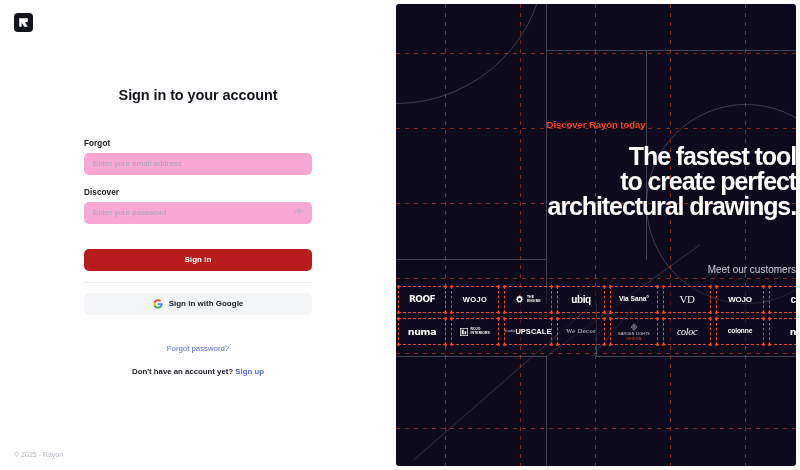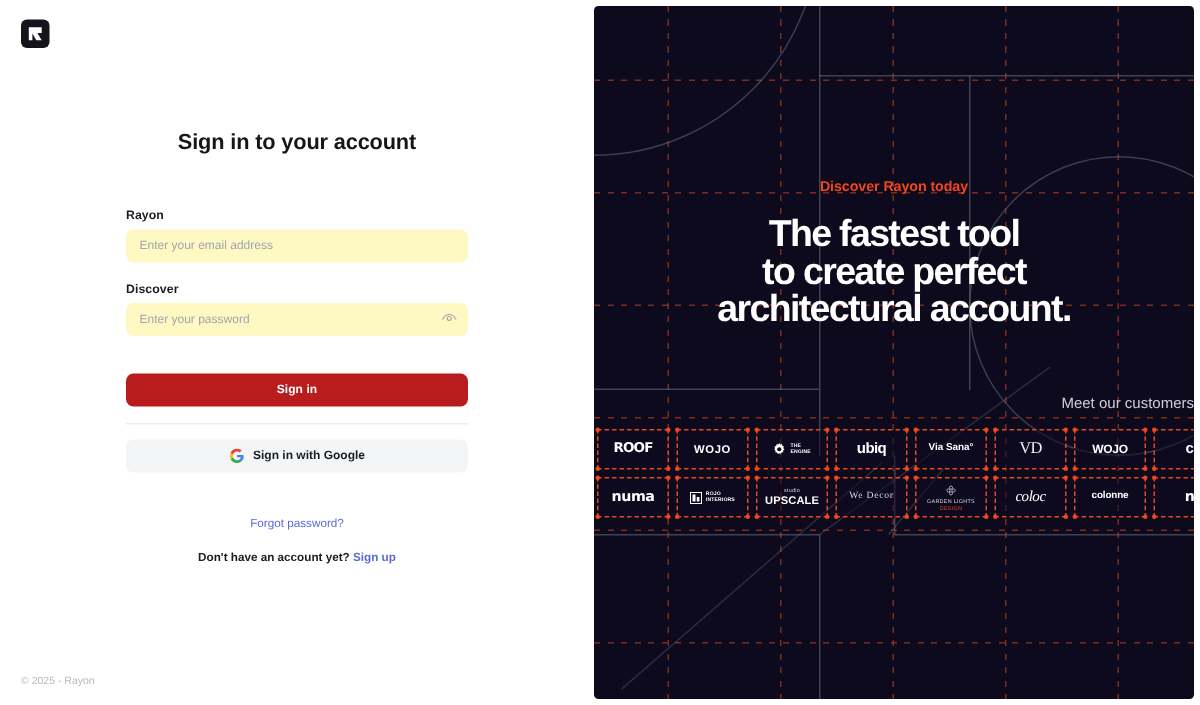--- a/index.html
+++ b/index.html
@@ -36,21 +36,21 @@
     text-align:center; letter-spacing:-0.1px;
     margin-bottom:36px;
   }
 
   .field-label{
     font-size:8.2px; font-weight:bold; color:#1c1d24;
     margin-bottom:5px; letter-spacing:0.05px;
   }
   .input-shell{
     position:relative; width:228px; height:22px;
-    background:#fef9c3; border-radius:5px;
+    background:#f9a8d4; border-radius:5px;
     display:flex; align-items:center;
   }
   .input-shell input{
     width:100%; height:100%; border:0; outline:0;
     background:transparent; padding:0 9px;
     font-family:"Liberation Sans", sans-serif;
     font-size:8px; color:#1c1d24;
   }
   .input-shell input::placeholder{ color:#a2a5ad; }
   .input-shell.has-icon input{ padding-right:26px; }
@@ -123,21 +123,21 @@
     position:absolute; height:1px; background:#6e6f82; opacity:.33;
     transform-origin:0 0;
   }
 
   .hero-content{ position:relative; z-index:4; }
   .eyebrow{
     position:absolute; top:115px; left:0; width:400px; text-align:center;
     font-size:9.5px; font-weight:bold; color:#f4451c; letter-spacing:-0.05px;
   }
   .headline{
-    position:absolute; top:140px; left:0; width:400px; text-align:center;
+    position:absolute; top:140px; left:0; width:400px; text-align:right;
     color:#ffffff; font-weight:bold; font-size:25px; line-height:1.0;
     letter-spacing:-1.1px;
   }
   .headline span{ display:block; }
   .meet-label{
     position:absolute; top:260px; left:0; width:400px; text-align:right;
     font-size:10px; color:#cdcfd8;
   }
 
   
@@ -169,21 +169,21 @@
   .lg-roof{ font-size:9px; font-weight:bold; letter-spacing:-0.6px; font-family:"DejaVu Sans", sans-serif; }
   .lg-slean{ font-size:7.5px; letter-spacing:0.4px; }
   .lg-ubiq{ font-size:10px; letter-spacing:-0.4px; }
   .lg-viasana{ font-size:6.6px; }
   .lg-vd{ font-size:11px; font-weight:normal; font-family:"Liberation Serif", serif; letter-spacing:-0.5px; color:#f0f0f4;}
   .lg-wojo{ font-size:8px; letter-spacing:-0.2px; }
   .lg-numa{ font-size:9.5px; letter-spacing:-0.3px; font-family:"DejaVu Sans", sans-serif;}
   .lg-coloc{ font-size:10px; font-weight:normal; font-family:"Liberation Serif", serif; font-style:italic; letter-spacing:-0.3px;}
   .lg-wedecor{ font-size:6.4px; font-weight:normal; letter-spacing:0.5px; color:#d8d9e0; font-family:"Liberation Serif", serif;}
   .lg-colonne{ font-size:6.6px; letter-spacing:-0.1px; }
-  .lg-small-stack{ display:flex; flex-direction:column; align-items:center; line-height:1.05; }
+  .lg-small-stack{ display:flex; flex-direction:row; align-items:center; line-height:1.05; }
   .lg-tiny{ font-size:3.6px; color:#d6d7de; letter-spacing:0.2px; }
   .lg-upscale{ font-size:7.4px; letter-spacing:0.1px; }
   .lg-inline{ display:flex; align-items:center; gap:2.5px; }
   .lg-stack2{ display:flex; flex-direction:column; line-height:1.1; align-items:flex-start; }
   .lg-micro{ font-size:3.4px; font-weight:bold; color:#ffffff; letter-spacing:0.1px; }
   .lg-gq{ display:flex; flex-direction:column; align-items:center; gap:1px; }
 </style>
 </head>
 <body>
 
@@ -194,21 +194,21 @@
       <rect x="0" y="0" width="13" height="13" rx="2.2" fill="#14141c"></rect>
       <path d="M2.2 2.2 H10.8 V6.0 L7.9 6.0 L10.8 10.8 H7.2 L4.6 6.4 V10.8 H2.2 Z" fill="#ffffff"></path>
     </svg>
   </div>
 
   <div class="form-wrap">
     <div class="form-inner">
 
       <div class="form-title">Sign in to your account</div>
 
-      <div class="field-label">Rayon</div>
+      <div class="field-label">Forgot</div>
       <div class="input-shell">
         <input type="text" placeholder="Enter your email address" style="">
       </div>
 
       <div class="field-gap"></div>
 
       <div class="field-label">Discover</div>
       <div class="input-shell has-icon">
         <input type="text" placeholder="Enter your password" style="">
         <button class="eye-btn" aria-label="Show password">
@@ -280,21 +280,21 @@
       <div class="thin-diag" style="left:150px; top:352px; width:190px; transform:rotate(-36deg);"></div>
       <div class="thin-diag" style="left:196px; top:352px; width:60px; transform:rotate(-50deg);"></div>
     </div>
 
     <div class="hero-content">
       <div class="eyebrow">Discover Rayon today</div>
 
       <div class="headline">
         <span>The fastest tool</span>
         <span>to create perfect</span>
-        <span>architectural account.</span>
+        <span>architectural drawings.</span>
       </div>
 
       <div class="meet-label">Meet our customers</div>
 
       <div class="logo-grid">
 
         <div class="logo-row">
           <div class="logo-cell">
             <i class="cdot1"></i>
               <i class="cdot2"></i>

